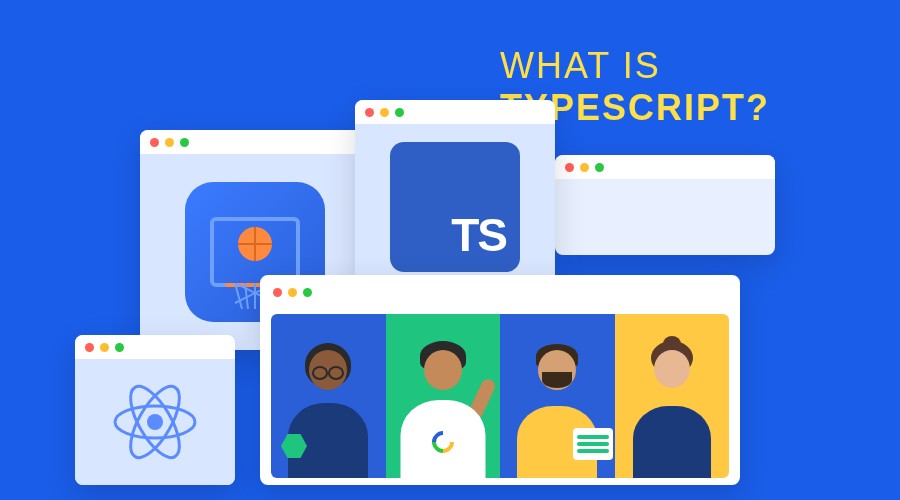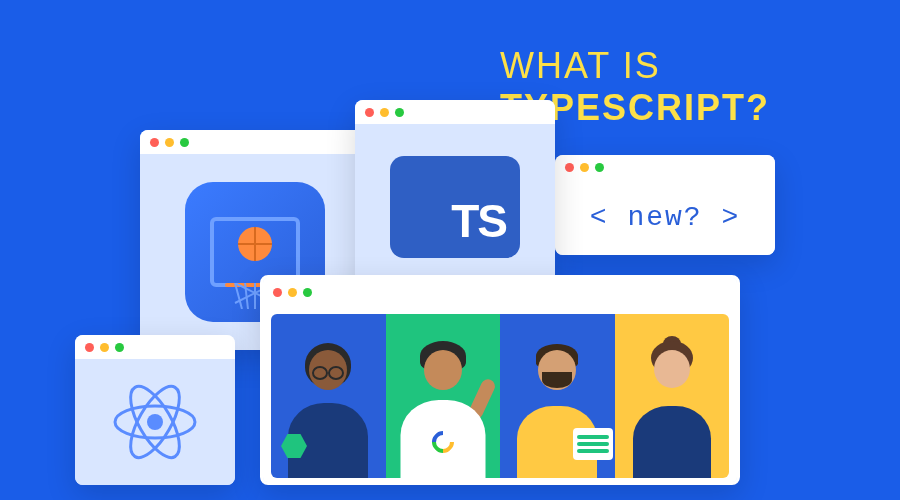--- a/index.html
+++ b/index.html
@@ -18,21 +18,21 @@
 .hoop-board{width:90px;height:70px;border:4px solid #6fa0ff;border-radius:6px;position:relative;display:flex;align-items:flex-start;justify-content:center;padding-top:6px}
 .ball{width:34px;height:34px;border-radius:50%;background:#ff8a3d;position:relative}
 .ball::before,.ball::after{content:"";position:absolute;background:#d86a1f}
 .ball::before{top:0;bottom:0;left:50%;width:2px;transform:translateX(-50%)}
 .ball::after{left:0;right:0;top:50%;height:2px;transform:translateY(-50%)}
 .rim{position:absolute;bottom:-4px;left:50%;transform:translateX(-50%);width:60px;height:4px;background:#ff8a3d;border-radius:2px}
 .net{position:absolute;top:100%;left:50%;transform:translateX(-50%);width:50px;height:26px}
 .net line{stroke:#6fa0ff;stroke-width:2}
 .win-ts{top:100px;left:355px;width:200px;height:190px;background:#e8f0ff;z-index:3}
 .win-ts .win-body{background:#d9e6ff}
-.ts-logo{width:130px;height:102px;background:#2f5fc4;border-radius:14px;display:flex;align-items:flex-end;justify-content:flex-end;padding:10px 14px;color:#fff;font-size:46px;font-weight:700;letter-spacing:-2px}
+.ts-logo{width:130px;height:130px;background:#2f5fc4;border-radius:14px;display:flex;align-items:flex-end;justify-content:flex-end;padding:10px 14px;color:#fff;font-size:46px;font-weight:700;letter-spacing:-2px}
 .win-new{top:155px;left:555px;width:220px;height:100px;background:#e8f0ff;z-index:2}
 .win-new .win-body{background:#fff;font-family:"Courier New",monospace;font-size:28px;color:#2a5fd8;letter-spacing:2px}
 .win-react{top:335px;left:75px;width:160px;height:150px;background:#e8f0ff;z-index:2}
 .win-react .win-body{background:#d9e6ff}
 .react-logo{width:100px;height:100px}
 .react-logo circle.center{fill:#5a8cff}
 .react-logo ellipse{fill:none;stroke:#5a8cff;stroke-width:3}
 .win-team{top:275px;left:260px;width:480px;height:210px;background:#e8f0ff;z-index:5;border:3px solid #fff}
 .win-team .titlebar{height:28px}
 .win-team .win-body{background:#fff;padding:8px}
@@ -108,21 +108,20 @@
     <div class="ts-logo">TS</div>
   </div>
 </div>
 
 <div class="window win-new">
   <div class="titlebar">
     <span class="dot r"></span>
     <span class="dot y"></span>
     <span class="dot g"></span>
   </div>
-  <div class="win-body">&lt; new? &gt;</div>
 </div>
 
 <div class="window win-react">
   <div class="titlebar">
     <span class="dot r"></span>
     <span class="dot y"></span>
     <span class="dot g"></span>
   </div>
   <div class="win-body">
     <svg class="react-logo" viewBox="0 0 100 100">

